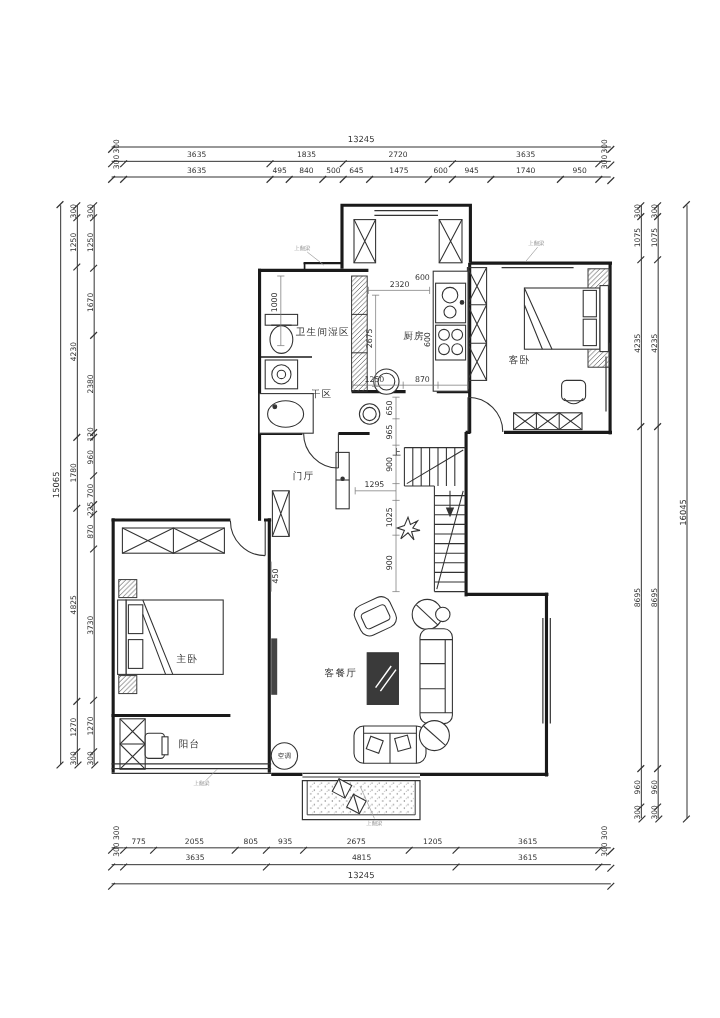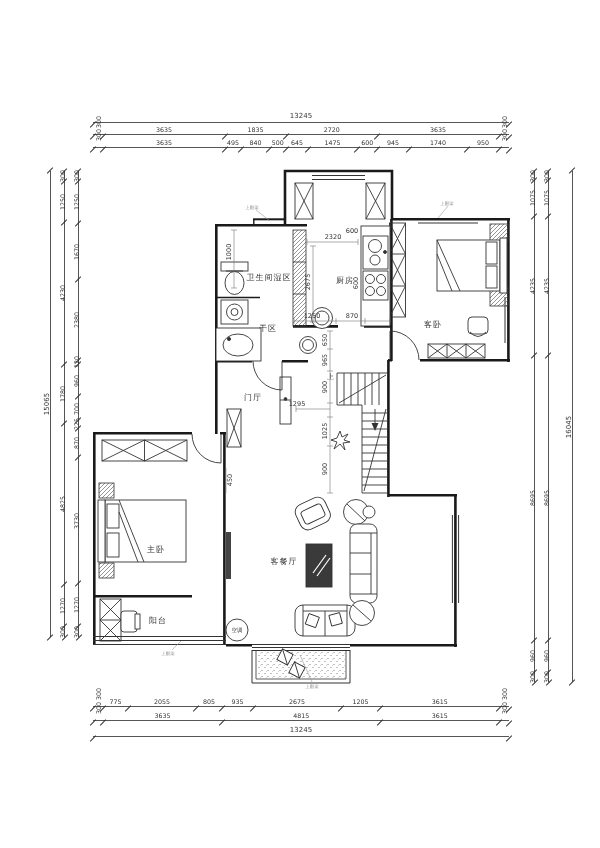--- a/index.html
+++ b/index.html
@@ -294,39 +294,39 @@
       <path d="M256,210 L270,221"></path>
       <path d="M448,206 L438,218"></path>
       <path d="M172,650 L181,641"></path>
       <path d="M312,682 L300,655"></path>
     </g>
   </svg>
 
   <span class="room" style="left:269px;top:277px">卫生间湿区</span>
   <span class="room" style="left:268px;top:328px">干区</span>
   <span class="room" style="left:345px;top:280px">厨房</span>
-  <span class="room" style="left:433px;top:324px">客卧</span>
+  <span class="room" style="left:433px;top:300px">客卧</span>
   <span class="room" style="left:253px;top:397px">门厅</span>
   <span class="room" style="left:156px;top:549px">主卧</span>
   <span class="room" style="left:284px;top:561px">客餐厅</span>
   <span class="room" style="left:158px;top:620px">阳台</span>
   <span class="room small" style="left:237px;top:630px">空调</span>
   <span class="room up" style="left:331px;top:377px">上</span>
 
   <span class="idim rot" style="left:229px;top:252px">1000</span>
   <span class="idim" style="left:333px;top:237px">2320</span>
   <span class="idim rot" style="left:308px;top:282px">2675</span>
   <span class="idim" style="left:352px;top:231px">600</span>
   <span class="idim rot" style="left:356px;top:283px">600</span>
   <span class="idim" style="left:312px;top:316px">1250</span>
   <span class="idim" style="left:352px;top:316px">870</span>
   <span class="idim rot" style="left:325px;top:340px">650</span>
   <span class="idim rot" style="left:325px;top:360px">965</span>
   <span class="idim rot" style="left:325px;top:387px">900</span>
-  <span class="idim" style="left:297px;top:404px">1295</span>
+  <span class="idim" style="left:312px;top:404px">1295</span>
   <span class="idim rot" style="left:325px;top:431px">1025</span>
   <span class="idim rot" style="left:325px;top:469px">900</span>
   <span class="idim rot" style="left:230px;top:480px">450</span>
 
   <span class="anno" style="left:252px;top:207px">上翻梁</span>
   <span class="anno" style="left:447px;top:203px">上翻梁</span>
   <span class="anno" style="left:168px;top:653px">上翻梁</span>
   <span class="anno" style="left:312px;top:686px">上翻梁</span>
 
   <div class="dimtotal h" style="left:93px;top:112px;width:416px">

